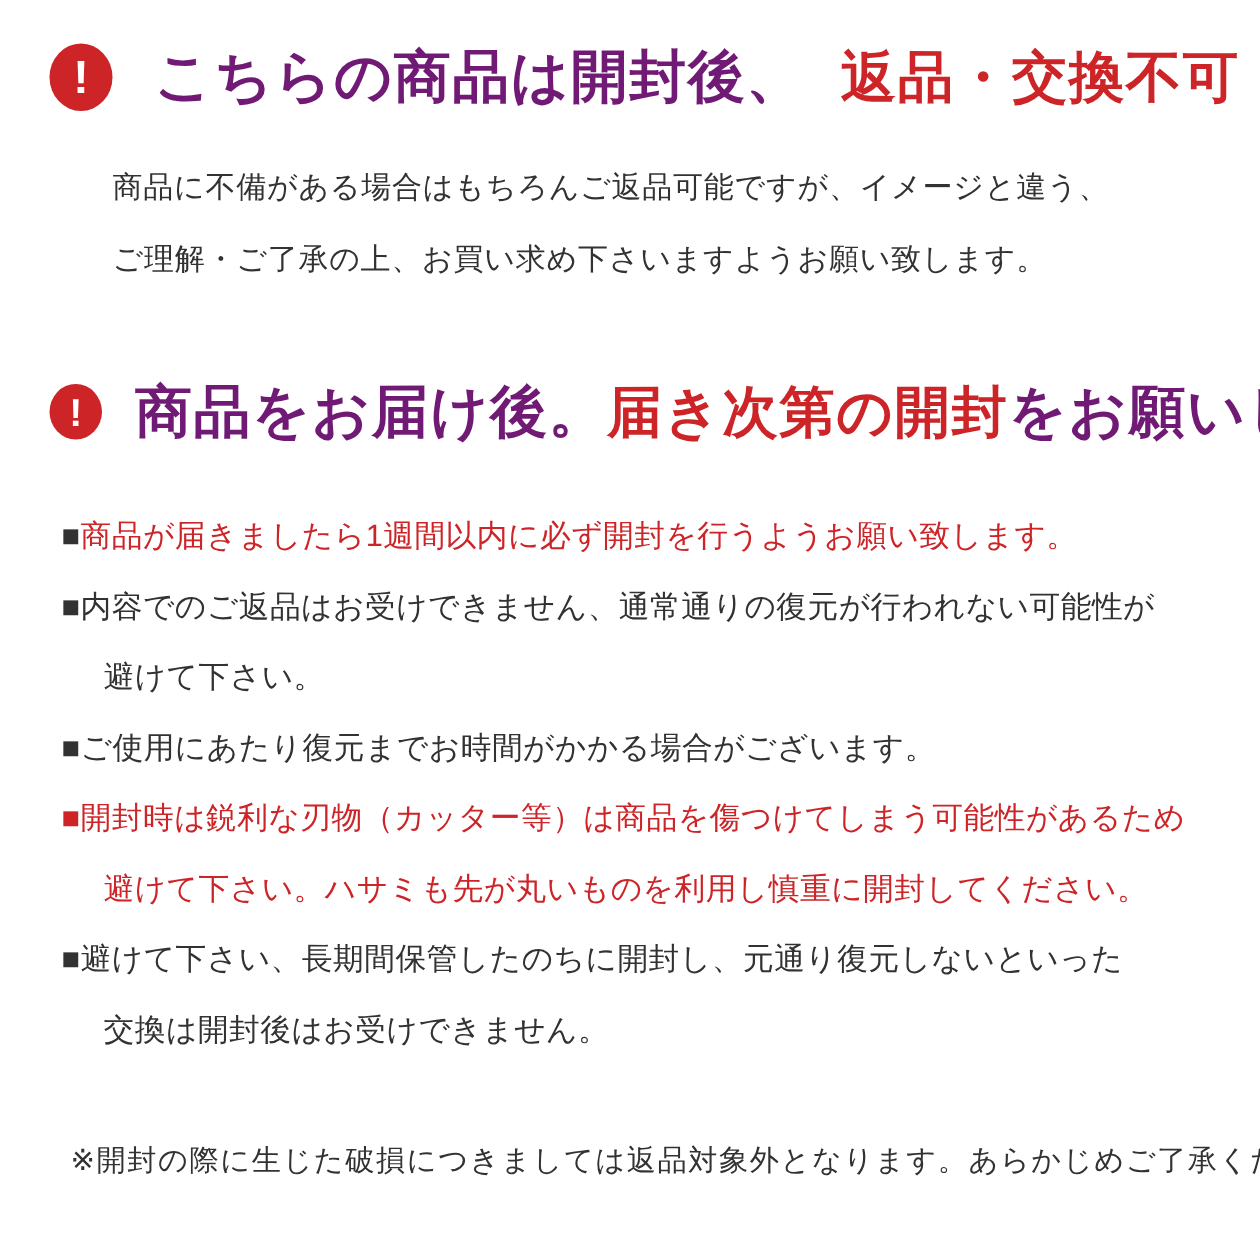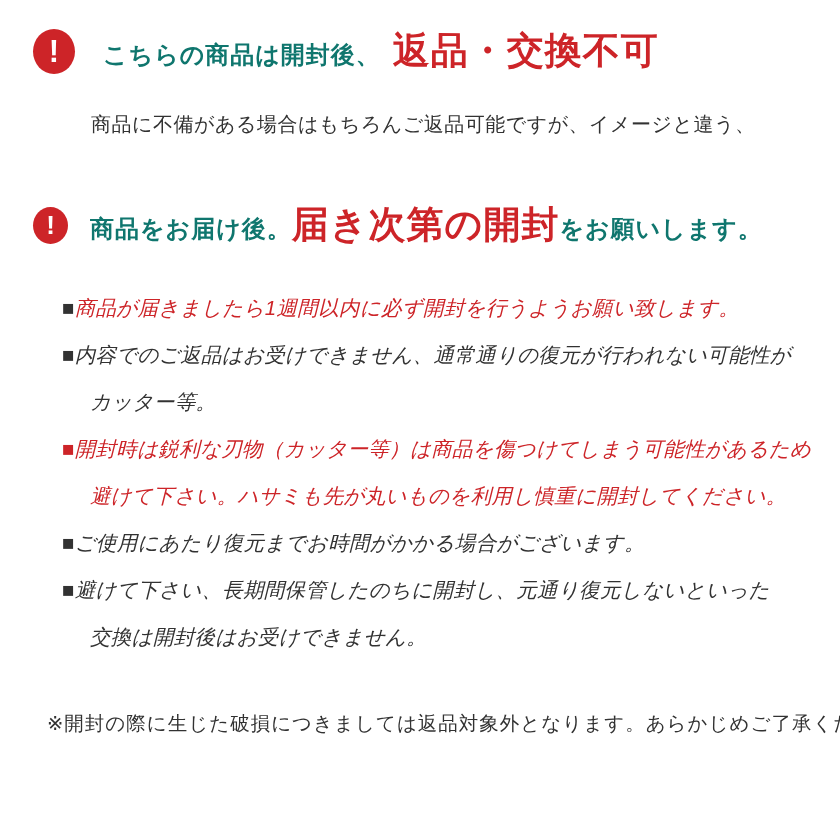--- a/index.html
+++ b/index.html
@@ -34,44 +34,43 @@
     line-height: 1;
   }
   .warn-icon.big   { width: 42px; height: 45px; font-size: 31px; margin-right: 28px; }
   .warn-icon.small { width: 35px; height: 37px; font-size: 26px; margin-right: 22px; }
 
   .title {
     font-weight: bold;
     white-space: nowrap;
     letter-spacing: 1px;
   }
-  .title .t-black { font-size: 24px; color: #0f766e; }
+  .title .t-black { font-size: 38px; color: #701a75; }
   .title .t-red   { font-size: 37px; color: #cd2428; }
-  .title.first .t-red { margin-left: 12px; text-align: center; }
+  .title.first .t-red { margin-left: 24px; text-align: center; }
 
   
   .policy-paragraph {
     margin: 24px 0 0 75px;
     font-size: 20px;
     letter-spacing: 0.5px;
   }
   .policy-paragraph p {
-    margin: 16px;
+    margin: 0;
     line-height: 48px;
     white-space: nowrap;
   }
 
   
   .notice-list {
     list-style: none;
     margin: 34px 0 0 0;
-    padding: 0 0 0 90px;
+    padding: 0 0 0 69px;
     font-size: 20.5px;
     letter-spacing: 0.3px;
-    font-style: italic;
   }
   .notice-list li {
     text-indent: -28px;
     line-height: 47px;
     white-space: nowrap;
   }
   .notice-list .cont {
     display: block;
     text-indent: 0;
   }
@@ -93,47 +92,48 @@
 
   <section>
     <div class="heading-row first">
       <span class="warn-icon big">!</span>
       <span class="title first">
         <span class="t-black">こちらの商品は開封後、</span><span class="t-red">返品・交換不可</span>
       </span>
     </div>
     <div class="policy-paragraph">
       <p>商品に不備がある場合はもちろんご返品可能ですが、イメージと違う、</p>
+      <p>ご理解・ご了承の上、お買い求め下さいますようお願い致します。</p>
     </div>
   </section>
 
   <section>
     <div class="heading-row second">
       <span class="warn-icon small">!</span>
       <span class="title second">
         <span class="t-black">商品をお届け後。</span><span class="t-red">届き次第の開封</span><span class="t-black">をお願いします。</span>
       </span>
     </div>
 
     <ul class="notice-list">
       <li style="color: rgb(205, 36, 40);">
         <span class="marker" style="color: rgb(50, 50, 50);">■</span><span>商品が届きましたら1週間以内に必ず開封を行うようお願い致します。</span>
         <span class="cont"></span>
       </li>
       <li style="color: rgb(50, 50, 50);">
         <span class="marker" style="color: rgb(50, 50, 50);">■</span><span>内容でのご返品はお受けできません、通常通りの復元が行われない可能性が</span>
-        <span class="cont">カッター等。</span>
+        <span class="cont">避けて下さい。</span>
+      </li>
+      <li style="color: rgb(50, 50, 50);">
+        <span class="marker" style="color: rgb(50, 50, 50);">■</span><span>ご使用にあたり復元までお時間がかかる場合がございます。</span>
+        <span class="cont"></span>
       </li>
       <li style="color: rgb(205, 36, 40);">
         <span class="marker" style="color: rgb(205, 36, 40);">■</span><span>開封時は鋭利な刃物（カッター等）は商品を傷つけてしまう可能性があるため</span>
         <span class="cont">避けて下さい。ハサミも先が丸いものを利用し慎重に開封してください。</span>
-      </li>
-      <li style="color: rgb(50, 50, 50);">
-        <span class="marker" style="color: rgb(50, 50, 50);">■</span><span>ご使用にあたり復元までお時間がかかる場合がございます。</span>
-        <span class="cont"></span>
       </li>
       <li style="color: rgb(50, 50, 50);">
         <span class="marker" style="color: rgb(50, 50, 50);">■</span><span>避けて下さい、長期間保管したのちに開封し、元通り復元しないといった</span>
         <span class="cont">交換は開封後はお受けできません。</span>
       </li>
     </ul>
   </section>
 
   <div class="footnote">※開封の際に生じた破損につきましては返品対象外となります。あらかじめご了承ください。</div>
 

